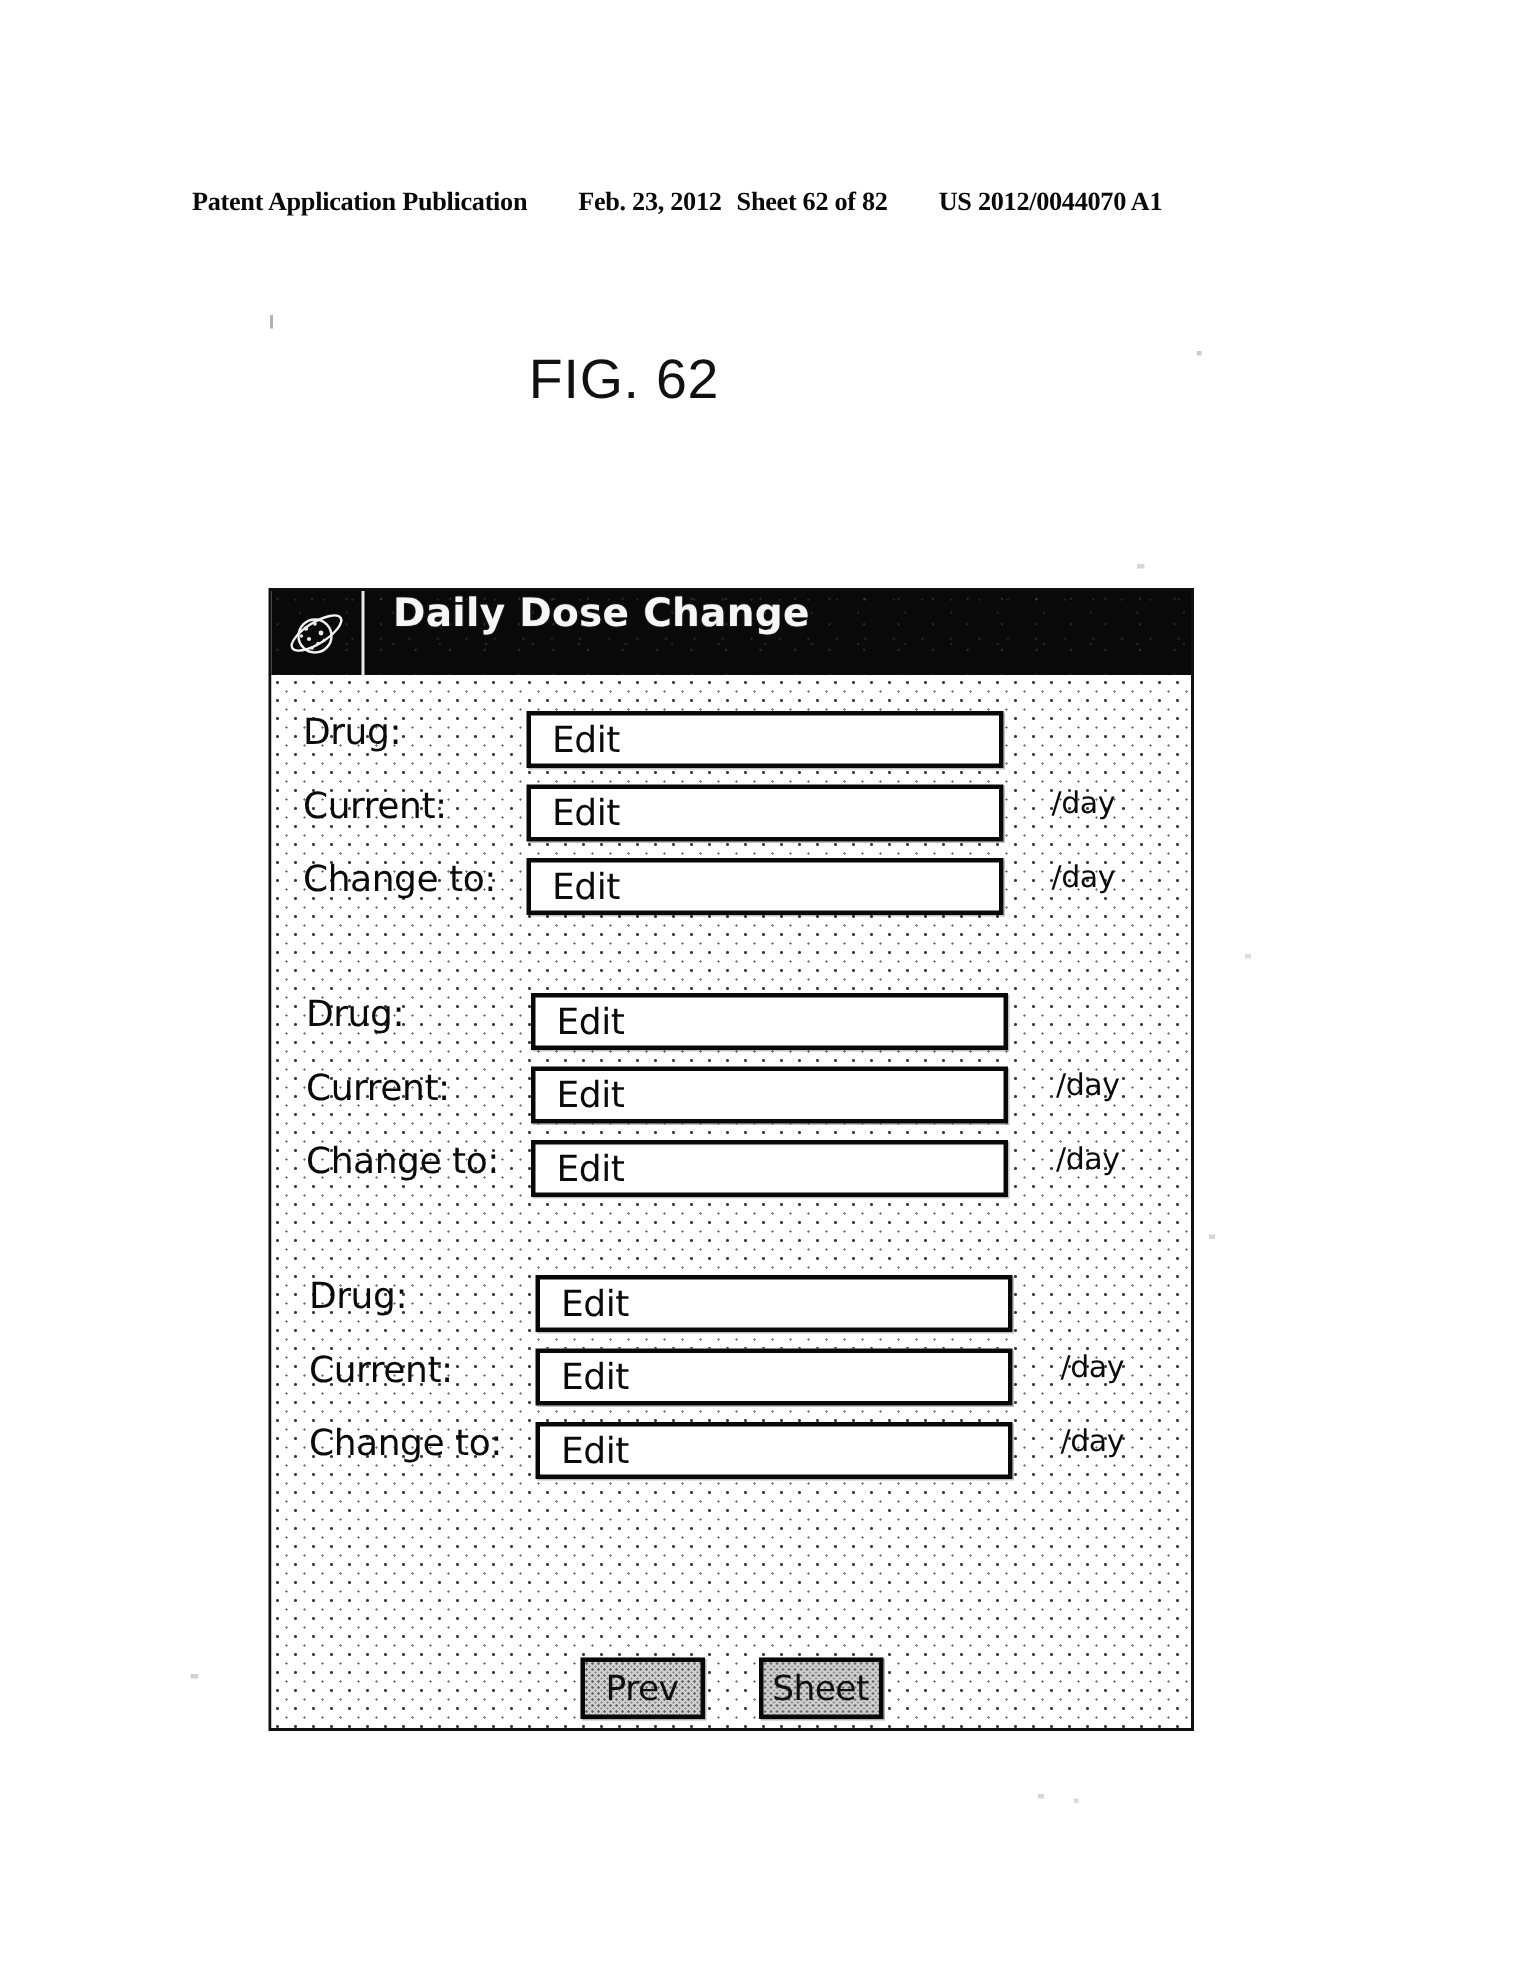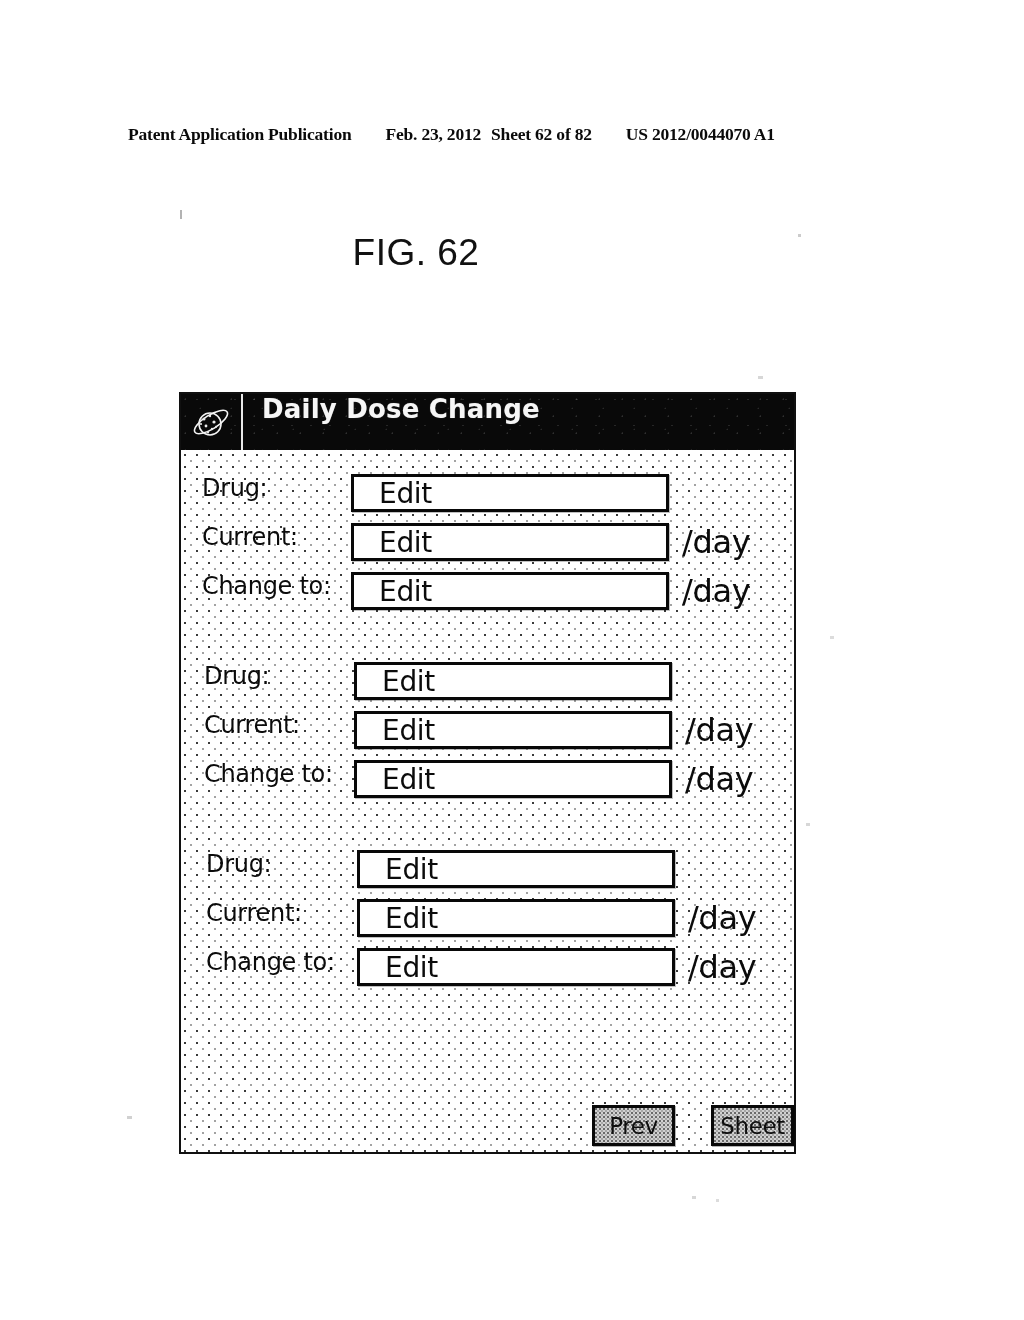--- a/index.html
+++ b/index.html
@@ -159,51 +159,51 @@
   }
   .field {
     width: 318px;
     flex: 0 0 318px;
     height: 38px;
     box-sizing: border-box;
     border: 3px solid #0a0a0a;
     background: #ffffff;
     display: flex;
     align-items: center;
-    padding-left: 25px;
-    font-family: "DejaVu Sans", sans-serif;
-    font-size: 28px;
+    padding-left: 14px;
+    font-family: "DejaVu Sans", sans-serif;
+    font-size: 24px;
     color: #0d0d0d;
     letter-spacing: -0.3px;
     box-shadow: 1px 1px 0 rgba(0,0,0,.25);
   }
   .unit {
-    margin-left: 13px;
-    font-family: "DejaVu Sans", sans-serif;
-    font-size: 32px;
+    margin-left: 32px;
+    font-family: "DejaVu Sans", sans-serif;
+    font-size: 20px;
     color: #0d0d0d;
     white-space: nowrap;
     letter-spacing: -0.3px;
   }
   .unit.empty { visibility: hidden; }
 
   
   .group-2 .row-label { padding-left: 23px; }
   .group-2 .field { margin-left: 3px; }
   .group-3 .row-label { padding-left: 25px; }
   .group-3 .field { margin-left: 6px; }
 
   
   .button-bar {
     position: absolute;
     top: 655px;
     left: 0;
     width: 100%;
     display: flex;
-    justify-content: flex-end;
+    justify-content: center;
     gap: 36px;
   }
   .btn {
     width: 83px;
     height: 41px;
     box-sizing: border-box;
     border: 3px solid #0a0a0a;
     background-color: #cfcfcf;
     background-image:
       radial-gradient(circle at 1px 1px, #6a6a6a 0.75px, transparent 1px),

